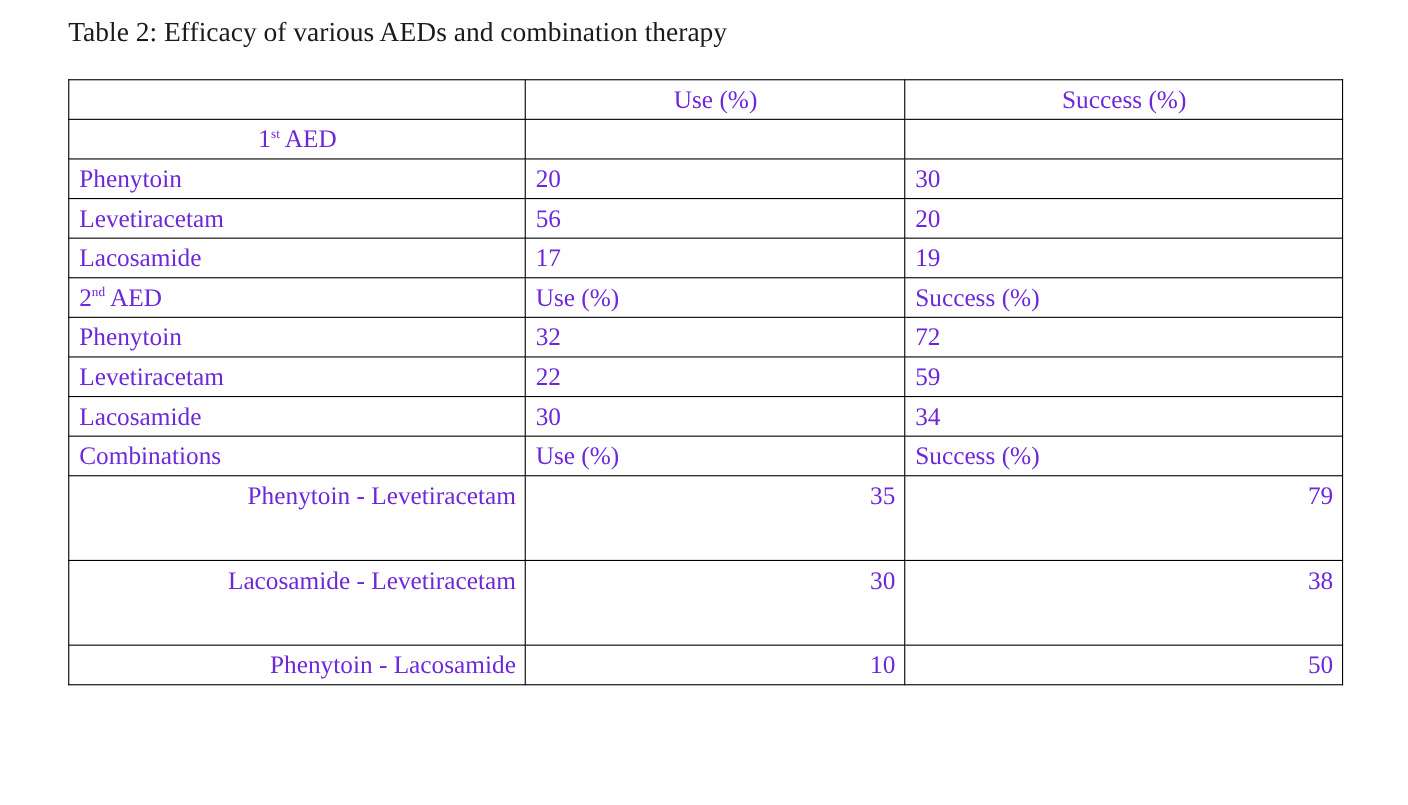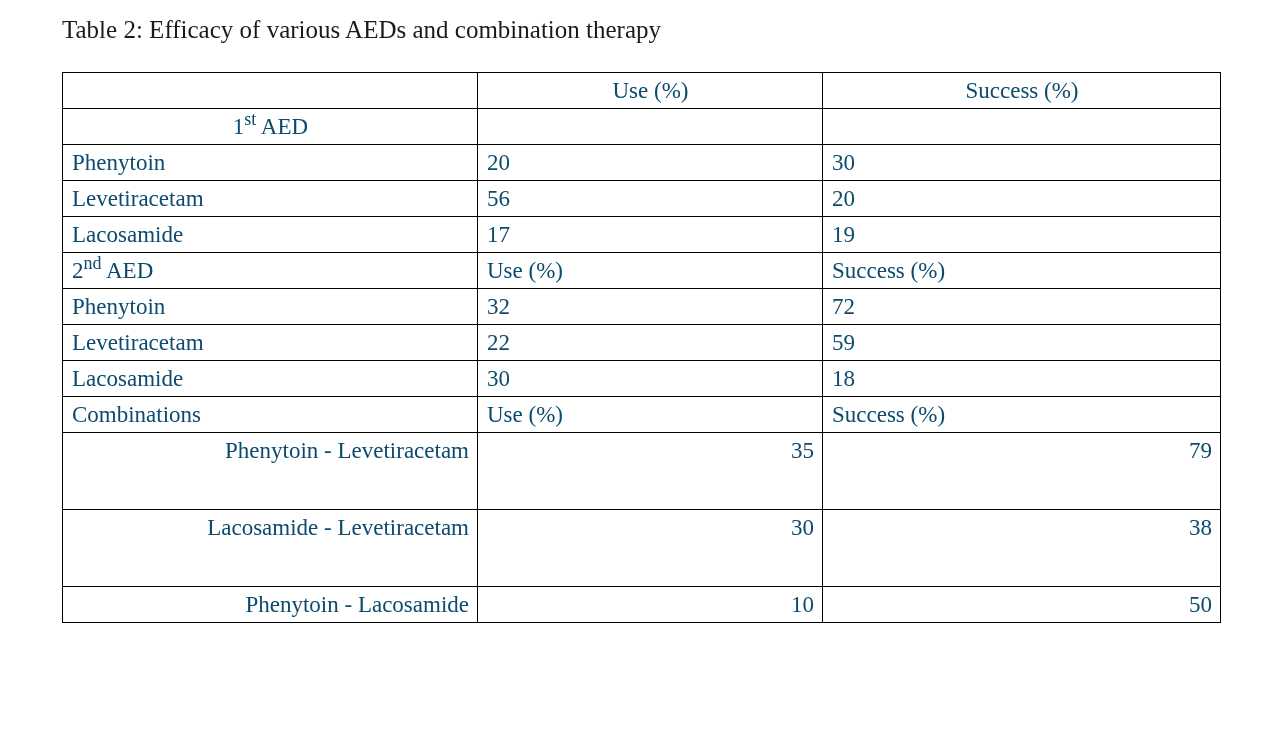--- a/index.html
+++ b/index.html
@@ -28,39 +28,39 @@
     color: #1a1a1a;
     margin: 0 0 26px 0;
     white-space: nowrap;
   }
   table.data-table {
     border-collapse: collapse;
     width: 1158px;
     table-layout: fixed;
     font-size: 23px;
     line-height: 31px;
-    color: #0c4a6e;
+    color: #6d28d9;
   }
   table.data-table col.c0 { width: 415px; }
   table.data-table col.c1 { width: 345px; }
   table.data-table col.c2 { width: 398px; }
 
   table.data-table td {
     border: 1px solid #000000;
     padding: 2px 8px 2px 9px;
     vertical-align: top;
     font-weight: normal;
   }
   
   td.no-top { border-top: none; margin-left: 24px; }
   td.no-bottom { border-bottom: none; }
 
   td.center { text-align: center; }
   .sup {
-    font-size: 18px;
+    font-size: 12px;
     vertical-align: super;
     line-height: 0;
   }
   .tall { height: 72px; }
   .pad-row td { padding-top: 3px; padding-bottom: 3px; text-align: right; }
 </style>
 </head>
 <body>
 
 <div class="page">
@@ -115,21 +115,21 @@
         <td class="no-bottom">72</td>
       </tr>
       <tr>
         <td class="no-top no-bottom">Levetiracetam</td>
         <td class="no-top no-bottom">22</td>
         <td class="no-top no-bottom">59</td>
       </tr>
       <tr>
         <td class="no-top no-bottom">Lacosamide</td>
         <td class="no-top no-bottom">30</td>
-        <td class="no-top no-bottom">18</td>
+        <td class="no-top no-bottom">34</td>
       </tr>
 
       <tr>
         <td>Combinations</td>
         <td>Use (%)</td>
         <td>Success (%)</td>
       </tr>
 
       <tr class="pad-row">
         <td class="no-bottom tall">Phenytoin - Levetiracetam</td>

